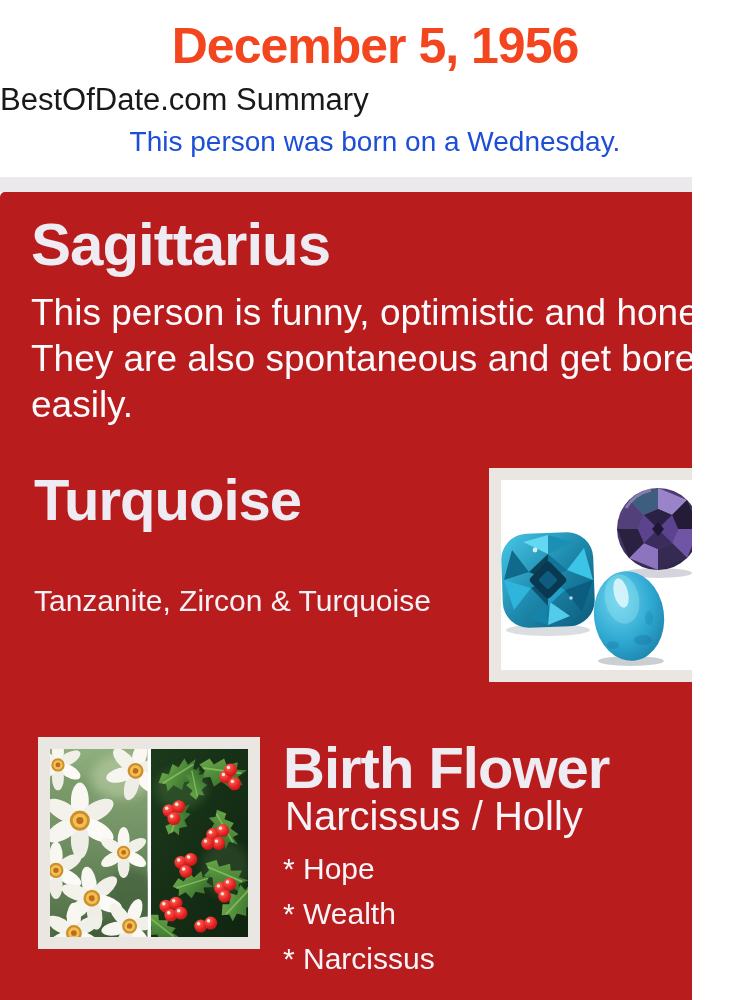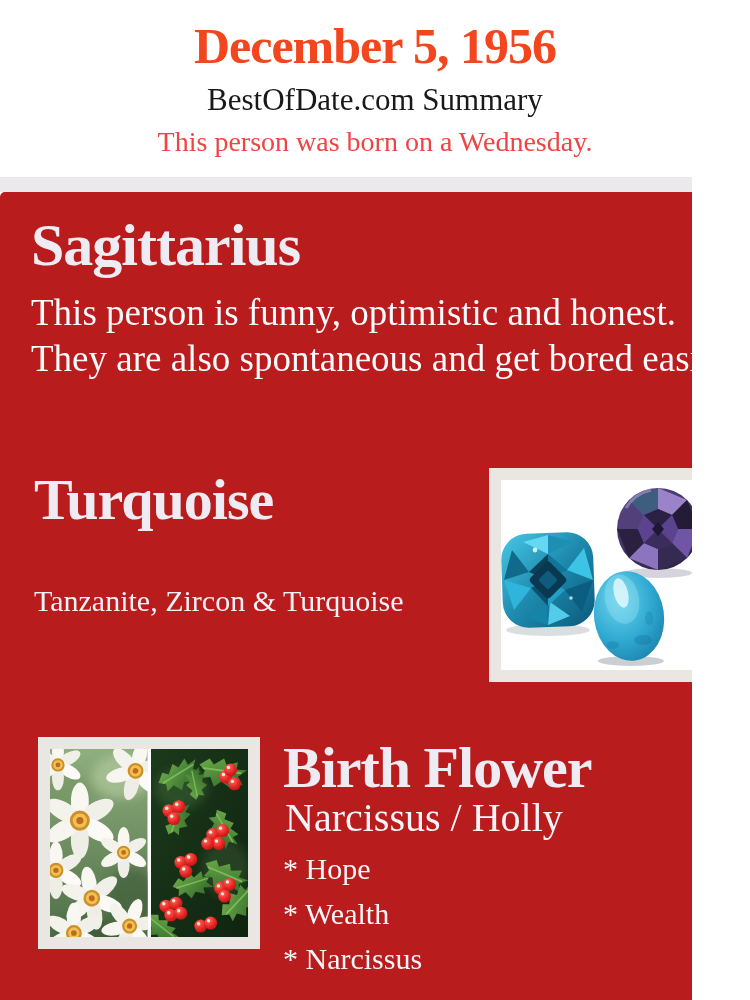--- a/index.html
+++ b/index.html
@@ -1,31 +1,31 @@
 <!DOCTYPE html>
 <html><head>
 <meta charset="utf-8">
 <style>
   html,body{margin:0;padding:0;background:#ffffff;}
   .page{
     position:relative;width:692px;height:1000px;overflow:hidden;
-    background:#ffffff;font-family:Liberation Serif, serif;
+    background:#ffffff;font-family:Liberation Sans, sans-serif;
   }
   
   .hdr-date{
     position:absolute;top:16px;left:0;width:750px;text-align:center;
     font-size:50px;font-weight:700;color:#F3461F;letter-spacing:-1px;line-height:1.2;
   }
   .hdr-summary{
-    position:absolute;top:81px;left:0;width:750px;text-align:center;
+    position:absolute;top:81px;left:0;width:750px;text-align:left;
     font-size:31px;font-weight:400;color:#191919;line-height:1.2;
   }
   .hdr-born{
     position:absolute;top:124px;left:0;width:750px;text-align:center;
-    font-size:28px;font-weight:400;color:#ef4444;line-height:1.25;
+    font-size:28px;font-weight:400;color:#1d4ed8;line-height:1.25;
   }
   .divider{
     position:absolute;top:177px;left:0;width:750px;height:15px;background:#EBE9EC;
   }
   
   .purple{
     position:absolute;top:192px;left:0;width:750px;height:808px;
     background:#b91c1c;border-radius:5px 5px 0 0;color:#FAF9FC;
   }
   .h-big{

